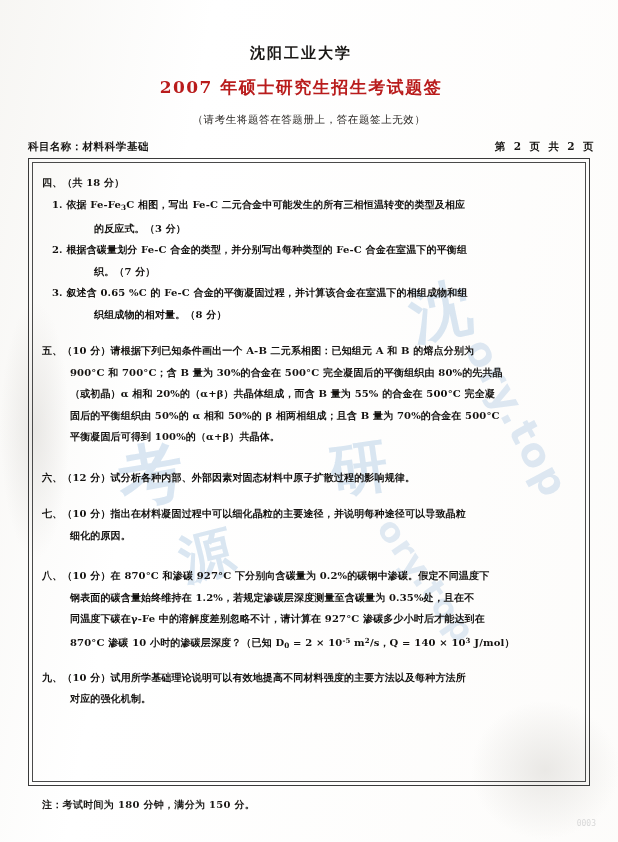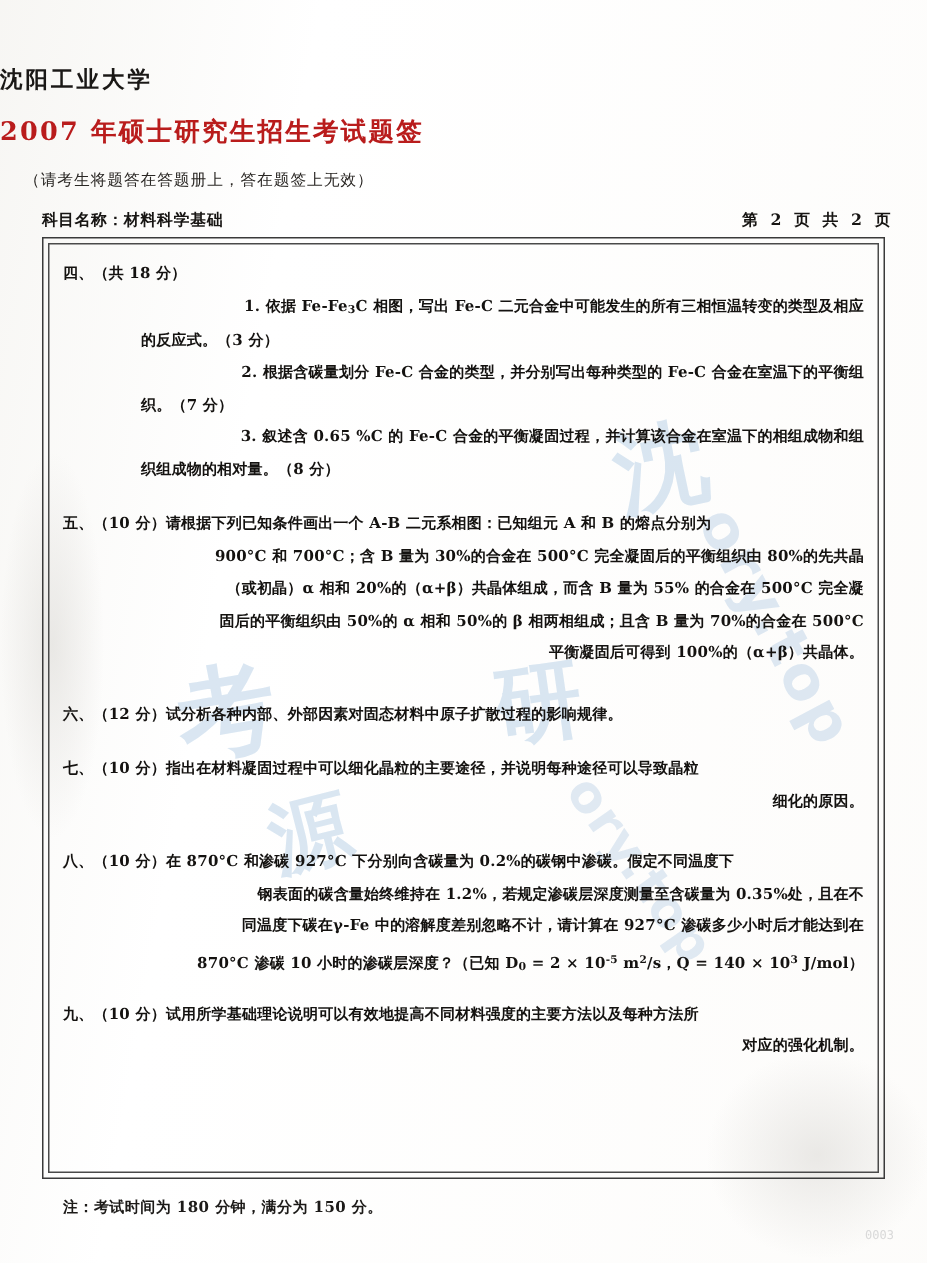--- a/index.html
+++ b/index.html
@@ -41,21 +41,21 @@
   .wm-a { left: 410px; top: 270px; font-size: 62px; transform: rotate(-12deg); }
   .wm-b { left: 118px; top: 430px; font-size: 66px; transform: rotate(-10deg); }
   .wm-c { left: 330px; top: 430px; font-size: 58px; transform: rotate(-8deg); }
   .wm-d { left: 430px; top: 395px; font-size: 40px; transform: rotate(62deg);
           color: #c3d6e9; letter-spacing: 2px; font-family:"DejaVu Sans", sans-serif; }
   .wm-e { left: 355px; top: 560px; font-size: 34px; transform: rotate(55deg);
           color: #c8d9ea; letter-spacing: 1px; font-family:"DejaVu Sans", sans-serif; }
   .wm-f { left: 180px; top: 520px; font-size: 54px; transform: rotate(-14deg); }
 
   
-  .header { position: absolute; left: 0; right: 16px; top: 44px; z-index: 3; }
+  .header { position: absolute; left: 0; right: 16px; top: 44px; text-align: center; z-index: 3; }
   .univ {
     font-size: 15px; font-weight: bold; letter-spacing: 2px;
     color: #1a1816;
   }
   .exam-title {
     margin-top: 13px;
     font-size: 17px; font-weight: bold; letter-spacing: 1.5px;
     color: #b91c1c;
   }
   .notice {
@@ -94,21 +94,21 @@
   .body {
     position: absolute;
     left: 42px; top: 172px; width: 534px;
     z-index: 4;
     font-size: 10px;
     line-height: 21.5px;
     color: #141210;
   }
   .qblock { margin-bottom: 4px; }
   .qline { font-weight: bold; letter-spacing: .15px; }
-  .indent1 { padding-left: 28px; text-align: right; }
+  .indent1 { padding-left: 28px; }
   .indent2 { padding-left: 52px; }
   .subitem { padding-left: 28px; text-indent: -18px; }
   .gap-s { height: 7px; }
   .gap-m { height: 11px; }
   .gap-l { height: 15px; }
 
   sub { font-size: 73%; vertical-align: -0.22em; }
   sup { font-size: 70%; vertical-align: 0.46em; }
 
   

